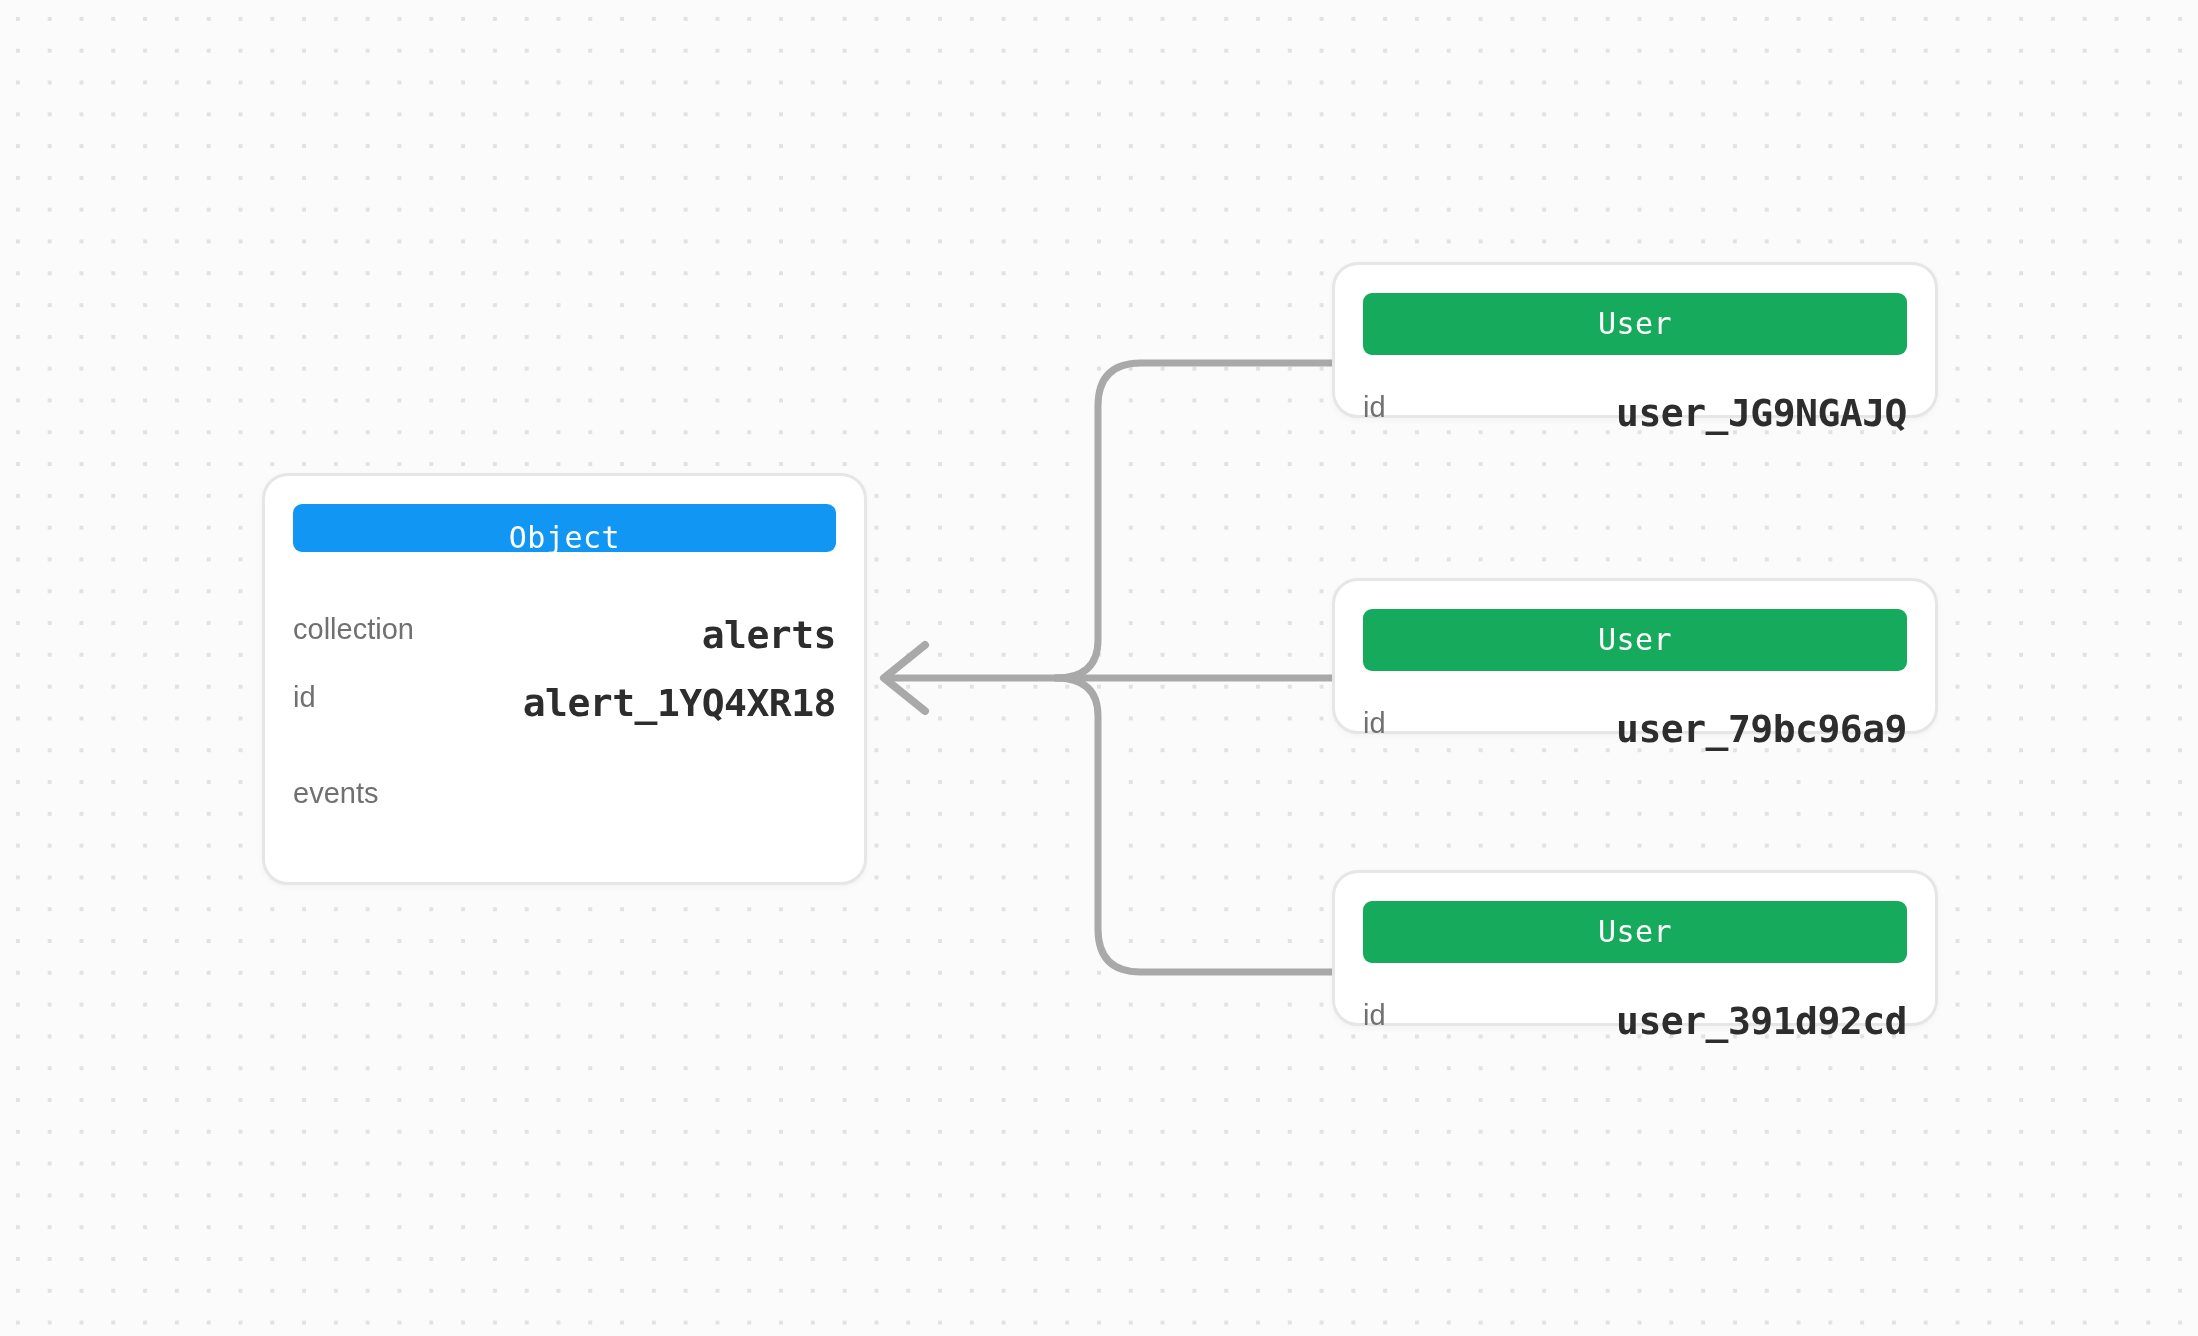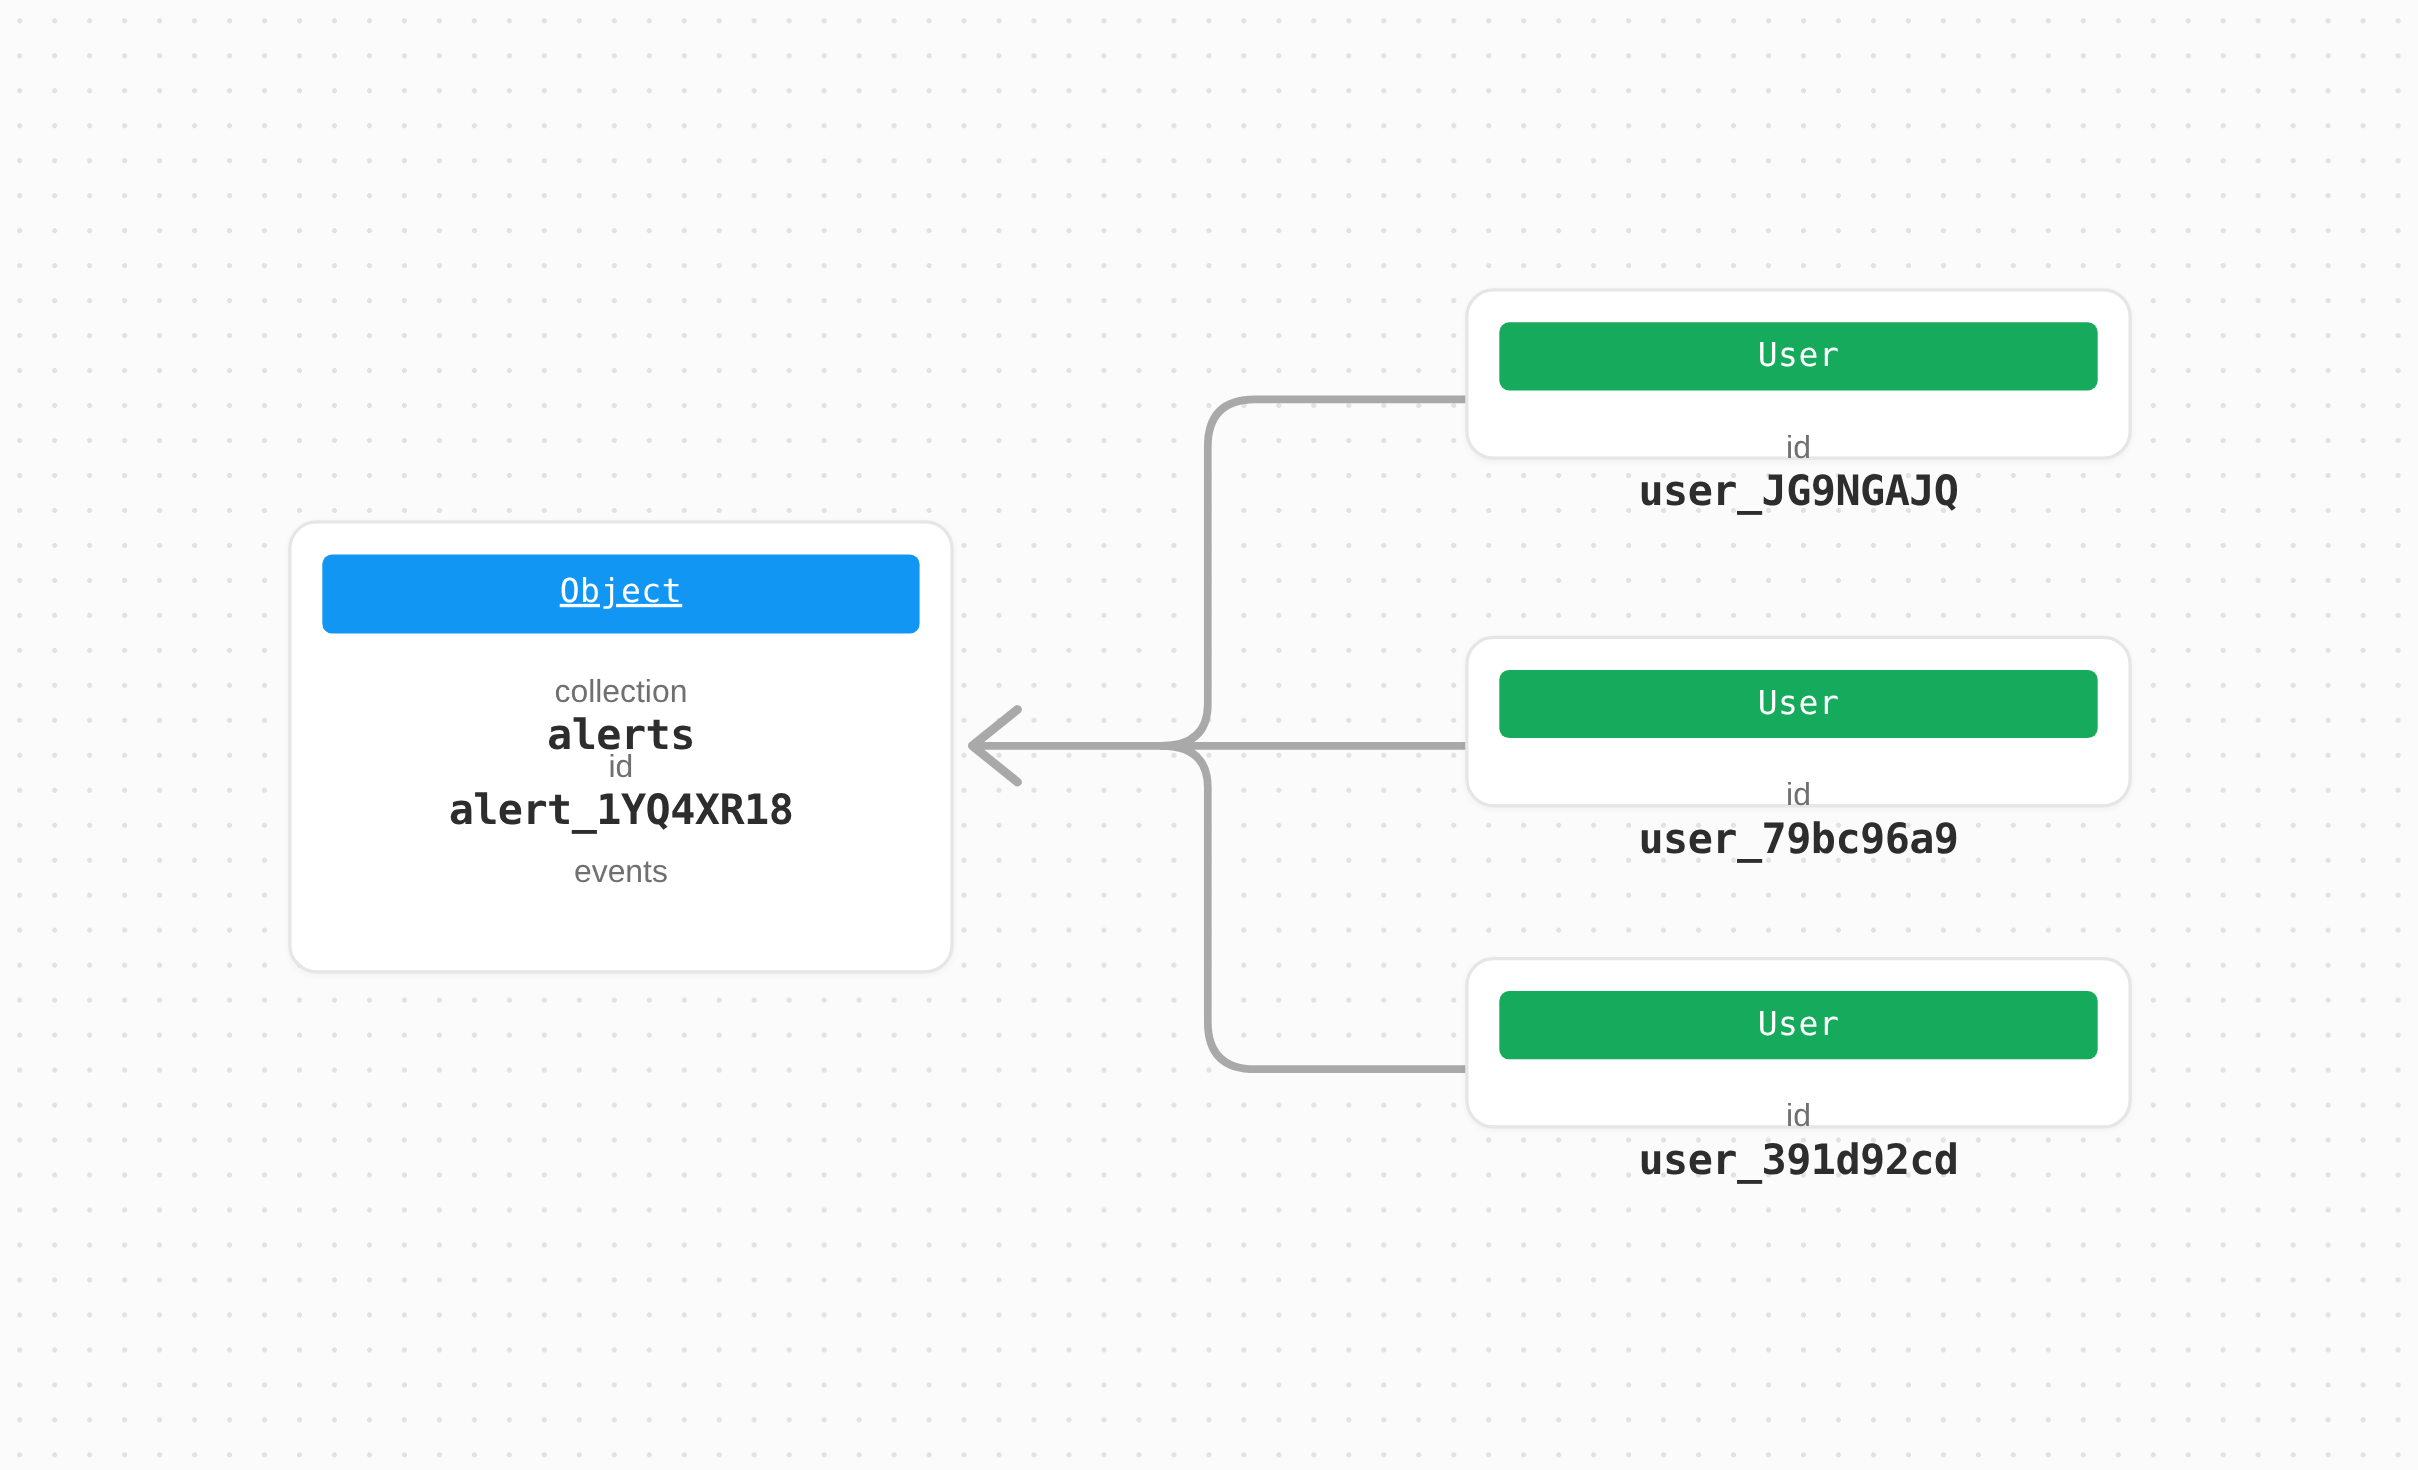--- a/index.html
+++ b/index.html
@@ -55,29 +55,28 @@
     position:absolute;
     left:28px;right:28px;top:28px;
     border-radius:9px;
     text-align:center;
     color:var(--c-header_text);
     font-family:"DejaVu Sans Mono","Liberation Mono",monospace;
     font-size:30px;
     font-weight:500;
     letter-spacing:0.5px;
   }
-  .object-card .bar{height:72px;line-height:68px;background:var(--c-object_header);text-decoration:underline;}
+  .object-card .bar{height:48px;line-height:68px;background:var(--c-object_header);}
   .user-card .bar{height:62px;line-height:62px;background:var(--c-user_header);}
   .row{
     position:absolute;
     left:28px;right:28px;height:44px;
     display:flex;
     justify-content:space-between;
-    align-items:center;
-    flex-direction:column;
+    align-items:flex-start;
   }
   .row .lbl{
     font-family:"Liberation Sans","DejaVu Sans",sans-serif;
     font-size:29px;
     color:var(--c-label_text);
     white-space:nowrap;
   }
   .row .val{
     font-family:"DejaVu Sans Mono","Liberation Mono",monospace;
     font-size:38px;

